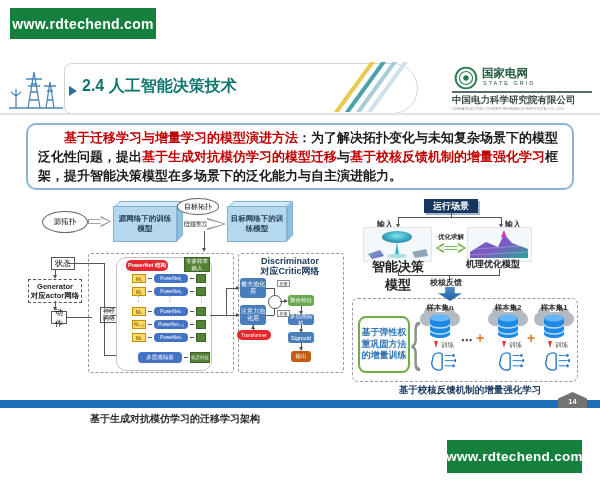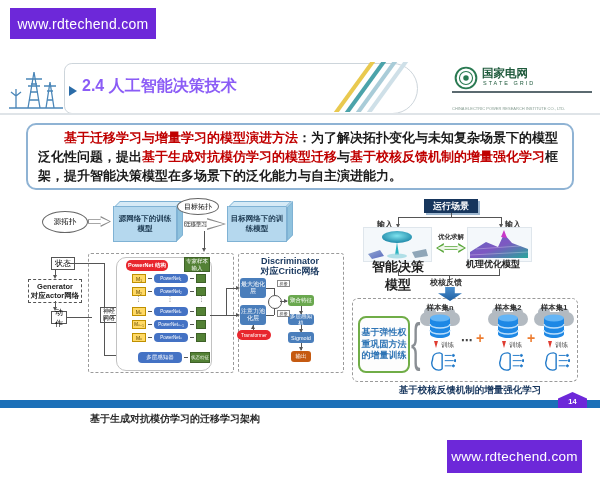--- a/index.html
+++ b/index.html
@@ -4,21 +4,21 @@
 <style>
   html,body{margin:0;padding:0;background:#fff;}
   #slide{position:relative;width:600px;height:480px;background:#fff;overflow:hidden;
          font-family:"Liberation Sans","DejaVu Sans",sans-serif;}
   .abs{position:absolute;}
   .cc{display:flex;align-items:center;justify-content:center;text-align:center;}
   .bx{border:1px solid #555;background:#fff;box-sizing:border-box;margin-left:8px;}
   .ln{background:#555;}
   .ahr{width:0;height:0;border-top:2.5px solid transparent;border-bottom:2.5px solid transparent;border-left:4px solid #555;}
   .ahd{width:0;height:0;border-left:2.5px solid transparent;border-right:2.5px solid transparent;border-top:4px solid #555;}
-  .wm{background:#6d28d9;color:#fff;font-weight:normal;letter-spacing:.3px;}
+  .wm{background:#15803d;color:#fff;font-weight:bold;letter-spacing:.3px;}
   .dashbox{border:1.3px dashed #9a9a9a;border-radius:3px;box-sizing:border-box;}
   .pill{border-radius:5px;color:#fff;box-sizing:border-box;}
   .barr-o{position:absolute;inset:0;background:#8a8a8a;clip-path:polygon(0 30%,55% 30%,55% 0,100% 50%,55% 100%,55% 70%,0 70%);}
   .barr-i{position:absolute;inset:1px;background:#fff;clip-path:polygon(0 32%,55% 32%,55% 5%,97% 50%,55% 95%,55% 68%,0 68%);}
   .box3d{background:#b5d8ee;border:1px solid #7fb2d4;box-sizing:border-box;color:#1d3a52;}
   .b3top{position:absolute;left:3px;top:-6px;width:100%;height:6px;background:#d6eaf6;border:1px solid #7fb2d4;transform:skewX(-45deg);box-sizing:border-box;}
   .b3side{position:absolute;right:-7px;top:-3px;width:6px;height:100%;background:#8fc2de;border:1px solid #7fb2d4;transform:skewY(-45deg);box-sizing:border-box;}
   .gsq{background:#538135;border:1px solid #3e6128;box-sizing:border-box;}
   .mbox{background:#ffd966;border:1px solid #bf9000;box-sizing:border-box;color:#5a4300;}
   .netpill{background:#4472c4;border-radius:4px;color:#fff;box-sizing:border-box;}
@@ -51,30 +51,31 @@
     <g stroke="#4a86b8" stroke-width="1.3" fill="none">
       <path d="M22 42 L28 6 L34 42"></path>
       <path d="M23 34 L33 34 M24 26 L32 26 M25 18 L31 18 M20 13 L36 13 M22 20 L34 20"></path>
       <path d="M40 42 L44 16 L48 42 M41 34 L47 34 M41 25 L47 25 M38 20 L50 20"></path>
       <path d="M10 42 L10 30 M10 30 L5 26 M10 30 L15 26 M10 30 L10 23"></path>
       <path d="M3 42 L57 42"></path>
     </g>
   </svg>
 
   <div class="abs" style="left:69px;top:86px;width:0;height:0;border-top:5px solid transparent;border-bottom:5px solid transparent;border-left:8px solid #2b6ca8;"></div>
-  <div class="abs" style="left:82px;top:76px;font-size:16px;font-weight:bold;color:#8b5cf6;">2.4 人工智能决策技术</div>
+  <div class="abs" style="left:82px;top:76px;font-size:16px;font-weight:bold;color:#0f766e;">2.4 人工智能决策技术</div>
 
   <svg class="abs" style="left:454px;top:66px;" width="24" height="24" viewBox="0 0 22 22">
     <circle cx="11" cy="11" r="9.5" fill="none" stroke="#2a7a52" stroke-width="1.8"></circle>
     <circle cx="11" cy="11" r="6" fill="none" stroke="#2a7a52" stroke-width="1"></circle>
     <circle cx="11" cy="11" r="2.5" fill="#2a7a52"></circle>
   </svg>
   <div class="abs" style="left:482px;top:66px;font-size:11.5px;font-weight:bold;color:#1f5a3c;">国家电网</div>
   <div class="abs" style="left:483px;top:80px;font-size:5.5px;letter-spacing:2px;color:#1f5a3c;">STATE GRID</div>
   <div class="abs" style="left:452px;top:91px;width:140px;height:1.6px;background:#5b6a70;"></div>
+  <div class="abs" style="left:452px;top:94px;font-size:9.5px;font-weight:bold;color:#3d4a44;">中国电力科学研究院有限公司</div>
   <div class="abs" style="left:452px;top:106px;font-size:4px;color:#8aa095;">CHINA ELECTRIC POWER RESEARCH INSTITUTE CO., LTD.</div>
   <div class="abs" style="left:0;top:113px;width:600px;height:2px;background:#dfe4e8;"></div>
 
   <div class="abs" style="left:26px;top:123px;width:548px;height:67px;border:2px solid #8fb3d4;border-radius:10px;box-sizing:border-box;padding:4px 10px;">
     <p style="margin:0;text-indent:2em;font-size:13px;font-weight:bold;line-height:1.45;color:#1b1b1b;"><span style="color:#c00000;">基于迁移学习与增量学习的模型演进方法</span><span>：</span><span>为了解决拓扑变化与未知复杂场景下的模型泛化性问题，提出</span><span style="color:#c00000;">基于生成对抗模仿学习的模型迁移</span><span>与</span><span style="color:#c00000;">基于校核反馈机制的增量强化学习</span><span>框架，提升智能决策模型在多场景下的泛化能力与自主演进能力。</span></p>
   </div>
 
   <div class="abs cc" style="left:42px;top:211px;width:44px;height:20px;border:1.2px solid #666;border-radius:50%;font-size:7.5px;background:#fff;">源拓扑</div>
   <div class="abs" style="left:88px;top:216px;width:23px;height:11px;">
     <div class="barr-o"></div>
@@ -341,17 +342,17 @@
       <line x1="17" y1="11" x2="27" y2="11"></line>
         <circle cx="29" cy="11" r="1.2" fill="#1e78c8"></circle>
       <line x1="17" y1="17" x2="25" y2="17"></line>
         <circle cx="27" cy="17" r="1.2" fill="#1e78c8"></circle>
     </g>
   </svg>
 
   <div class="abs cc" style="left:395px;top:384px;width:150px;font-size:9.5px;font-weight:bold;color:#17365d;">基于校核反馈机制的增量强化学习</div>
 
   <div class="abs" style="left:0;top:400px;width:600px;height:8px;background:#1c70b8;"></div>
-  <div class="abs cc" style="left:558px;top:392px;width:29px;height:16px;background:#6d28d9;clip-path:polygon(50% 0,100% 40%,100% 100%,0 100%,0 40%);color:#fff;font-size:7.5px;font-weight:bold;padding-top:3px;box-sizing:border-box;">14</div>
+  <div class="abs cc" style="left:558px;top:392px;width:29px;height:16px;background:#737373;clip-path:polygon(50% 0,100% 40%,100% 100%,0 100%,0 40%);color:#fff;font-size:7.5px;font-weight:bold;padding-top:3px;box-sizing:border-box;">14</div>
 
   <div class="abs wm cc" style="left:447px;top:440px;width:135px;height:33px;font-size:13.5px;">www.rdtechend.com</div>
 
 </div>
 
 </body></html>

